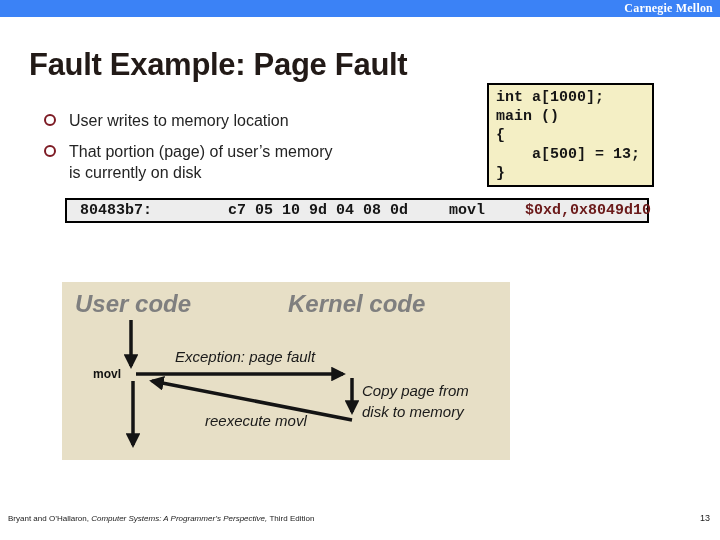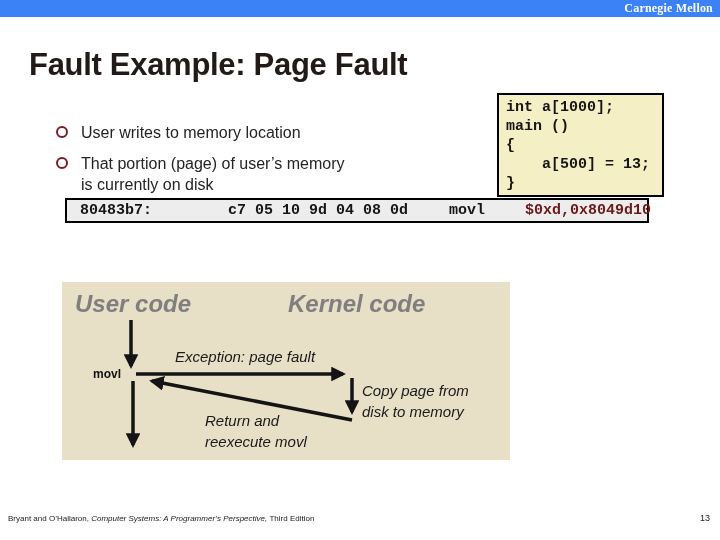--- a/index.html
+++ b/index.html
@@ -16,32 +16,32 @@
     font-family:"Liberation Serif",serif;font-weight:bold;color:#ffffff;
     font-size:12px;padding-right:7px;letter-spacing:.2px;
   }
   
   .title{
     position:absolute;left:29px;top:47px;margin:0;
     font-size:31px;font-weight:bold;color:#221a17;letter-spacing:-.3px;
   }
   
   .bullets{
-    position:absolute;left:30px;top:106px;margin:16px;padding:0;list-style:none;width:420px;
+    position:absolute;left:30px;top:106px;margin:4px;padding:0;list-style:none;width:420px;
   }
   .bullet{display:flex;align-items:flex-start;margin-bottom:10px;}
   .ring{
     flex:0 0 auto;width:8px;height:8px;border:2.5px solid #7d1b24;border-radius:50%;
     margin:4px 13px 0 10px;background:#fff;
   }
   .bullet-text{font-size:16px;line-height:21px;color:#242424;}
   
   .code-box{
     position:absolute;left:487px;top:83px;width:167px;height:104px;box-sizing:border-box;
-    background:#f4efc5;border:2px solid #000;margin:10px;padding:3px 0 0 7px;
+    background:#f4efc5;border:2px solid #000;margin:0;padding:3px 0 0 7px;
     font-family:"Liberation Mono","DejaVu Sans Mono",monospace;
     font-weight:bold;font-size:15px;line-height:19px;color:#161616;
   }
   .code-line{white-space:pre;display:block;}
   
   .asm-box{
     position:absolute;left:65px;top:198px;width:584px;height:25px;box-sizing:border-box;
     background:#ededed;border:2px solid #000;
     font-family:"Liberation Mono","DejaVu Sans Mono",monospace;
     font-weight:bold;font-size:15px;color:#161616;
@@ -127,21 +127,20 @@
     </svg>
     <div class="dg-label zone-label user-label">User code</div>
     <div class="dg-label zone-label kernel-label">Kernel code</div>
     <div class="dg-label movl-label">movl</div>
     <div class="dg-label flow-label exception-label">Exception: page fault</div>
     <div class="dg-label flow-label copy-label">
       <div>Copy page from</div>
       <div>disk to memory</div>
     </div>
     <div class="dg-label flow-label return-label">
-      <div>Return and</div>
       <div>reexecute movl</div>
     </div>
   </div>
 
   <div class="footer"><span>Bryant and O’Hallaron, </span><span class="book">Computer Systems: A Programmer’s Perspective, </span><span>Third Edition</span></div>
 
   <div class="page-num">13</div>
 
 </div>
 

